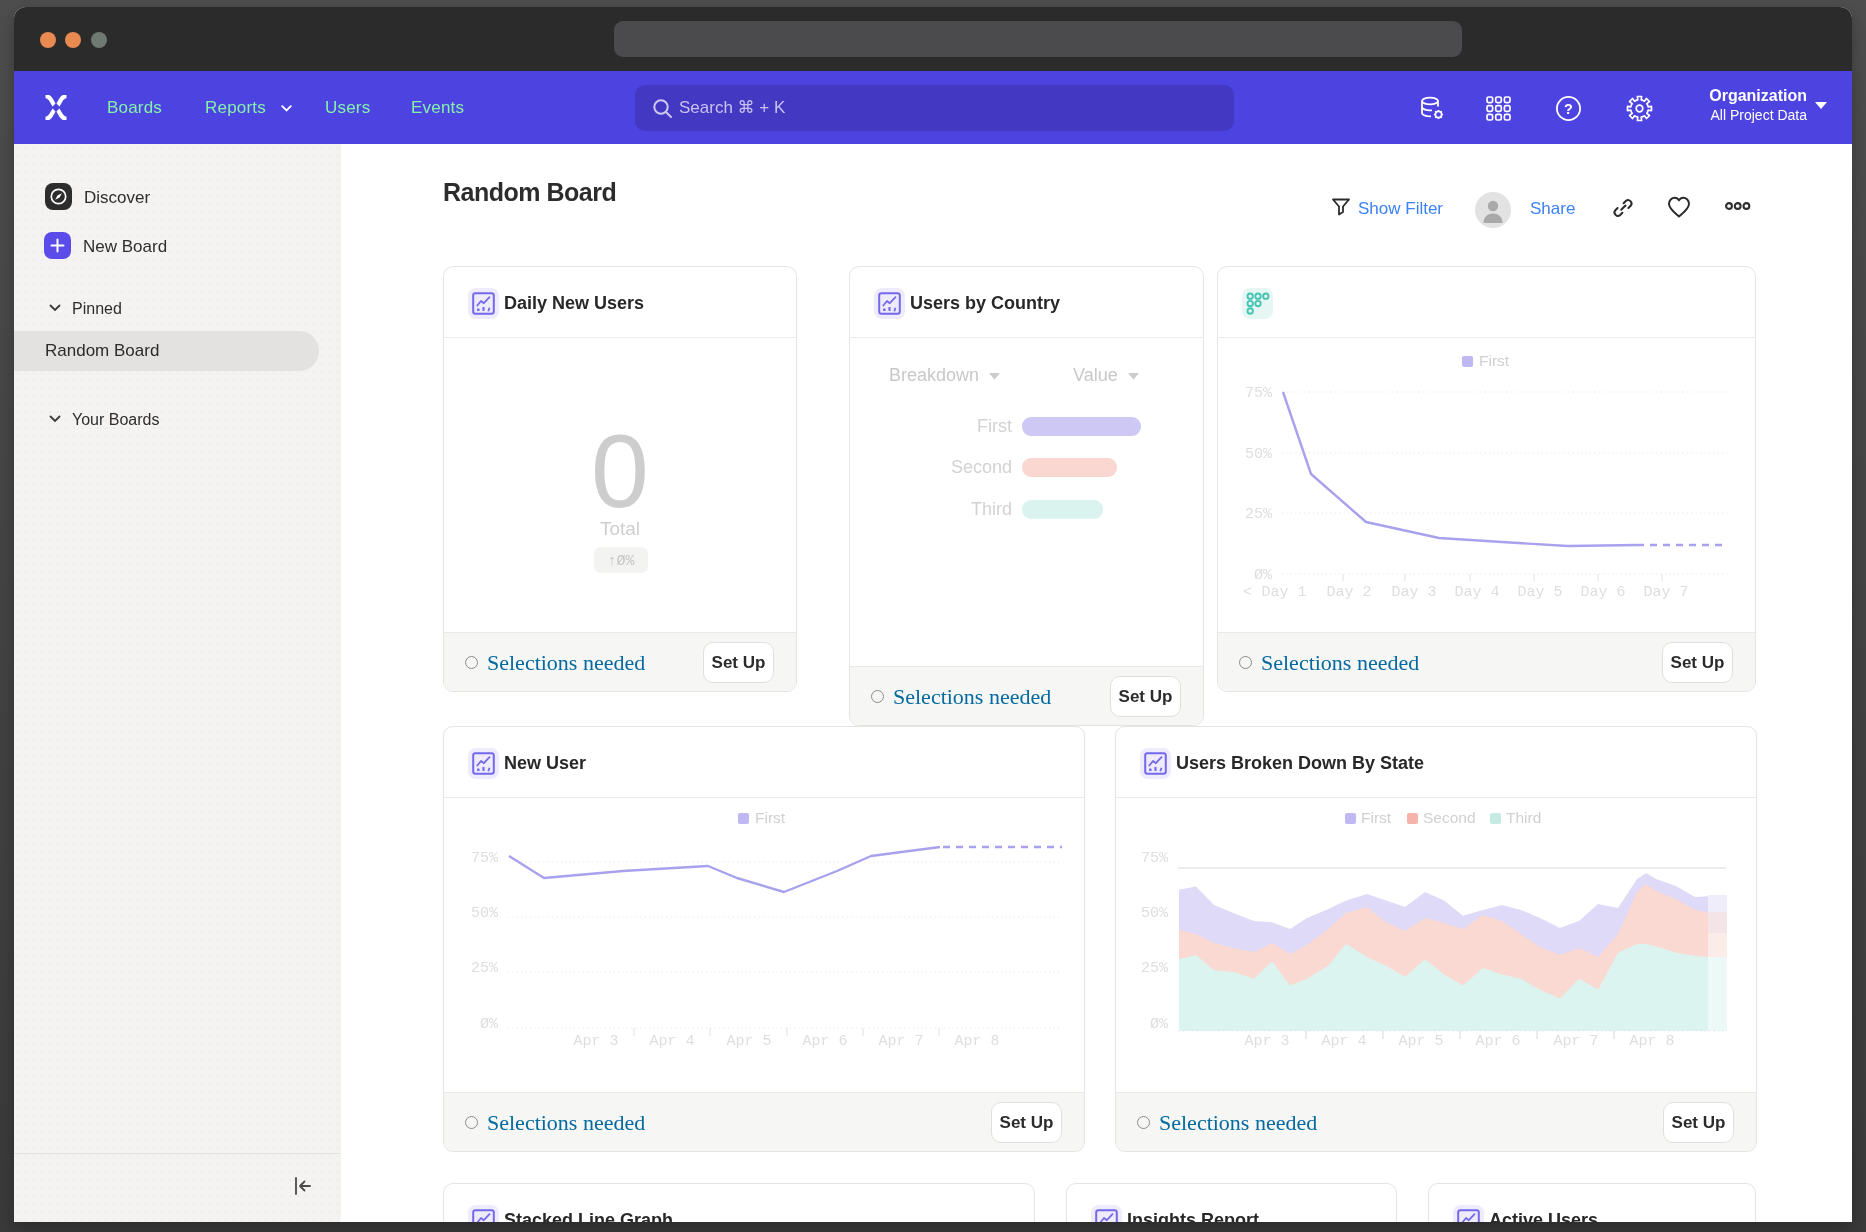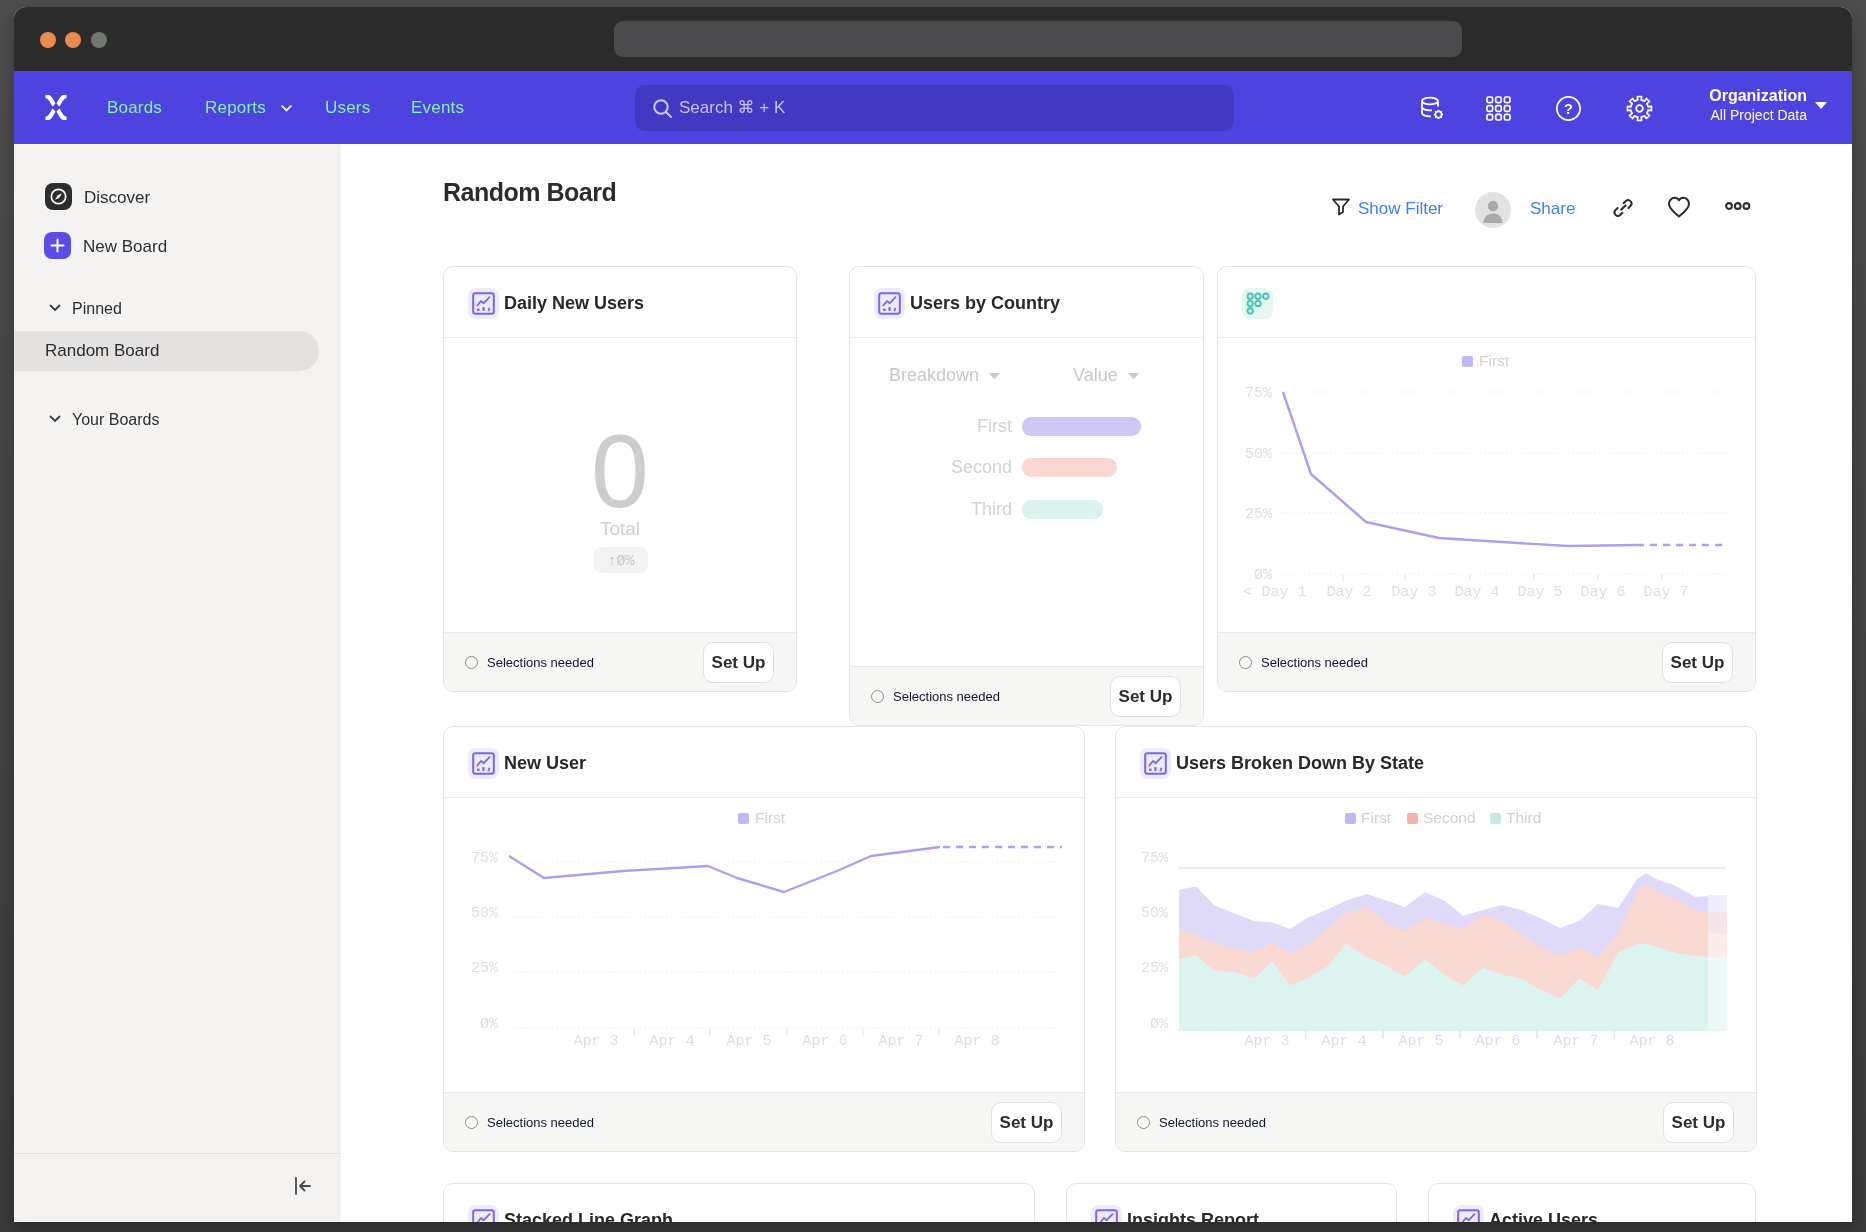--- a/index.html
+++ b/index.html
@@ -26,21 +26,21 @@
 h1 { position:absolute; left:102px; top:34px; font-size:25px; font-weight:700; color:#2c2c2c; letter-spacing:-.5px;}
 .sub { position:absolute; left:102px; top:70px; font-size:17px; color:#8e8e8e; letter-spacing:.1px; }
 .hctl { position:absolute; font-size:17px; font-weight:500; color:#3b82f6; }
 .card { position:absolute; background:#fff; border:1px solid #e4e4e3; border-radius:10px; overflow:hidden; }
 .chead { position:absolute; left:0; top:0; right:0; height:71px; border-bottom:1px solid #ececea; }
 .cicon { position:absolute; left:24px; top:21px; width:31px; height:31px; border-radius:8px; background:#edebfc; }
 .cicon.teal { background:#e6f6f3; }
 .ctitle { position:absolute; left:60px; top:0; height:71px; line-height:73px; font-size:18px; font-weight:700; color:#282828; }
 .cfoot { position:absolute; left:0; bottom:0; right:0; height:59px; background:#f6f6f4; border-top:1px solid #e9e9e7; }
 .fcirc { position:absolute; left:21px; top:23px; width:13px; height:13px; border-radius:50%; border:1.5px solid #8c8c8c; }
-.ftxt { position:absolute; left:43px; top:0; height:59px; line-height:59px; font-size:13px; color:#0f172a; }
+.ftxt { position:absolute; left:43px; top:0; height:59px; line-height:59px; font-size:22px; color:#0369a1;font-family:Liberation Serif, serif; }
 .setup { position:absolute; right:22px; top:9px; width:71px; height:41px; background:#fff;
   border:1px solid #dfdfde; border-radius:10px; text-align:center; line-height:39px;
   font-size:17px; font-weight:700; color:#2b2b2b; }
 .mono { font-family:"Liberation Mono", monospace; }
 </style></head>
 <body>
 <div class="win">
   <div class="tbar">
     <div class="dot" style="left:26px; background:#e98a50;"></div>
     <div class="dot" style="left:51px; background:#e98a50;"></div>

